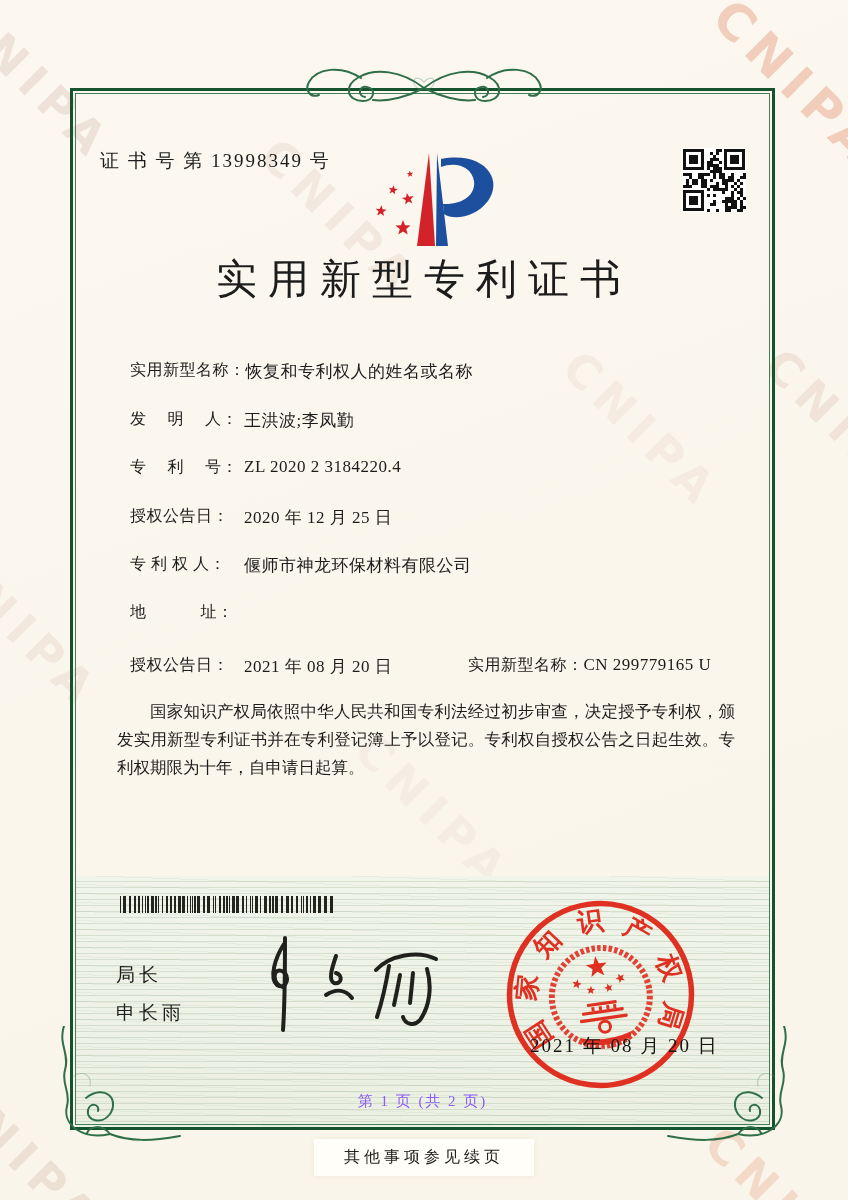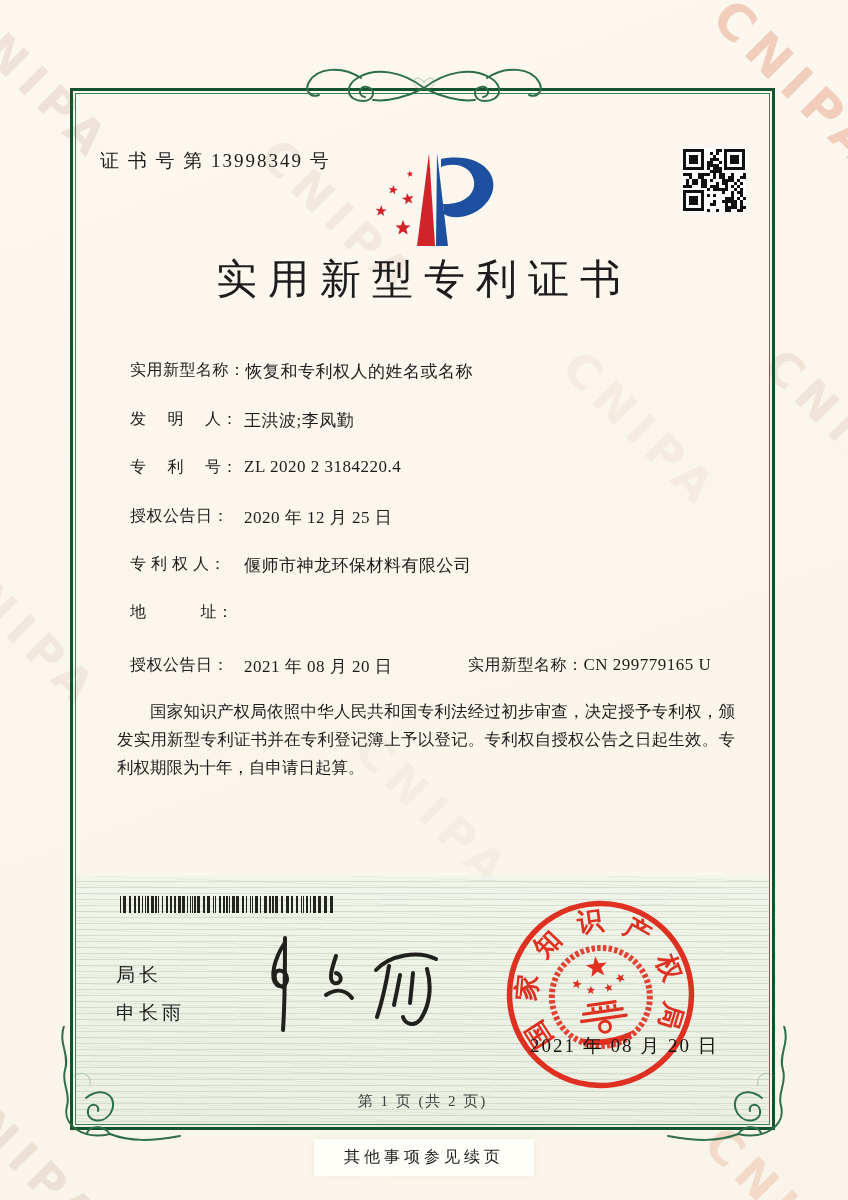--- a/index.html
+++ b/index.html
@@ -94,21 +94,21 @@
     font-size:26px;font-weight:bold;fill:#df2516;text-anchor:middle;
   }
   .seal-date{
     left:530px;top:1033px;z-index:7;font-size:19px;letter-spacing:2px;
     color:#15140f;white-space:pre;
   }
 
   
   .page-info{
     left:76px;top:1092px;width:693px;text-align:center;z-index:5;
-    font-size:15px;letter-spacing:2px;color:#404040;white-space:pre;
+    font-size:15px;letter-spacing:2px;color:#8b5cf6;white-space:pre;
   }
   .cont-note{
     top:1139px;left:50%;transform:translateX(-50%);z-index:5;
     background:#fffef9;padding:8px 30px;font-size:16px;letter-spacing:4px;
     color:#222;box-shadow:0 0 6px rgba(160,140,110,0.12);white-space:pre;
   }
 </style>
 </head>
 <body>
 

